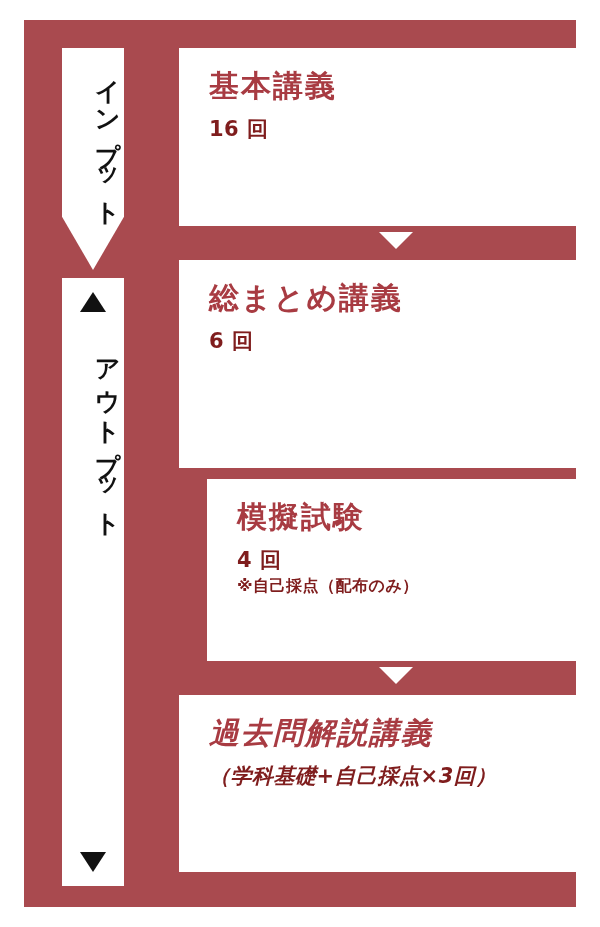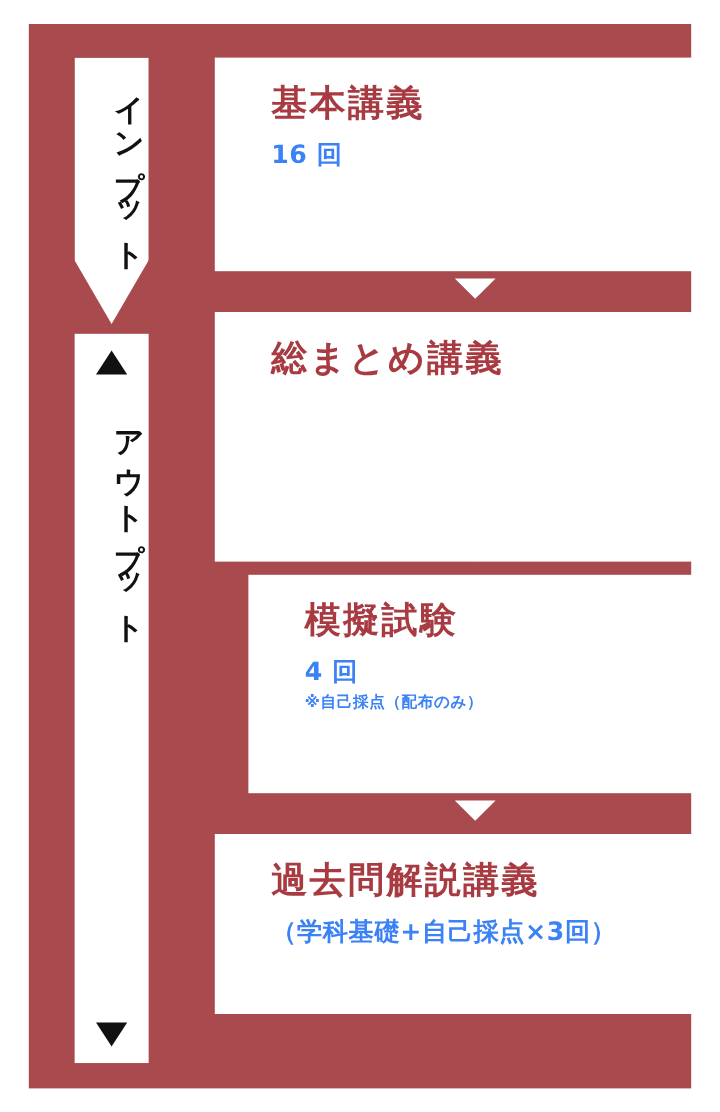--- a/index.html
+++ b/index.html
@@ -83,40 +83,40 @@
     border-top: 20px solid #111111;
   }
 
   
   .box {
     position: absolute;
     left: 155px;
     width: 400px;
     background: #ffffff;
     box-sizing: border-box;
-    padding: 18px 22px 10px 47px;
+    padding: 18px 22px 10px 30px;
   }
   .box-title {
     color: #a83b42;
     font-weight: bold;
     font-size: 30px;
     letter-spacing: 2px;
     margin: 0 0 8px 0;
     font-family: "DejaVu Sans", "Liberation Sans", sans-serif;
   }
   .box-line {
-    color: #3b82f6;
+    color: #7f1d1d;
     font-weight: bold;
     font-size: 21px;
     margin: 2px 0;
     letter-spacing: 0.5px;
     font-family: "DejaVu Sans", "Liberation Sans", sans-serif;
   }
   .box-line.small {
-    font-size: 13px;
+    font-size: 16px;
   }
 
   
   .connector {
     position: absolute;
     left: 355px;
     width: 0;
     height: 0;
     border-left: 17px solid transparent;
     border-right: 17px solid transparent;
@@ -141,31 +141,32 @@
 
     <div class="box" style="top:28px; height:178px;">
       <div class="box-title">基本講義</div>
       <div class="box-line">16 回</div>
     </div>
 
     <div class="connector" style="top:212px;"></div>
 
     <div class="box" style="top:240px; height:208px;">
       <div class="box-title">総まとめ講義</div>
+      <div class="box-line">6 回</div>
     </div>
 
     <div class="connector" style="top:431px;"></div>
 
     <div class="box" style="top:459px; height:182px;margin-left:28px;">
       <div class="box-title">模擬試験</div>
       <div class="box-line">4 回</div>
       <div class="box-line small">※自己採点（配布のみ）</div>
     </div>
 
     <div class="connector" style="top:647px;"></div>
 
-    <div class="box" style="top:675px; height:150px;">
+    <div class="box" style="top:675px; height:177px;font-style:italic;">
       <div class="box-title">過去問解説講義</div>
       <div class="box-line">（学科基礎+自己採点×3回）</div>
     </div>
 
   </div>
 </div>
 
 </body></html>

